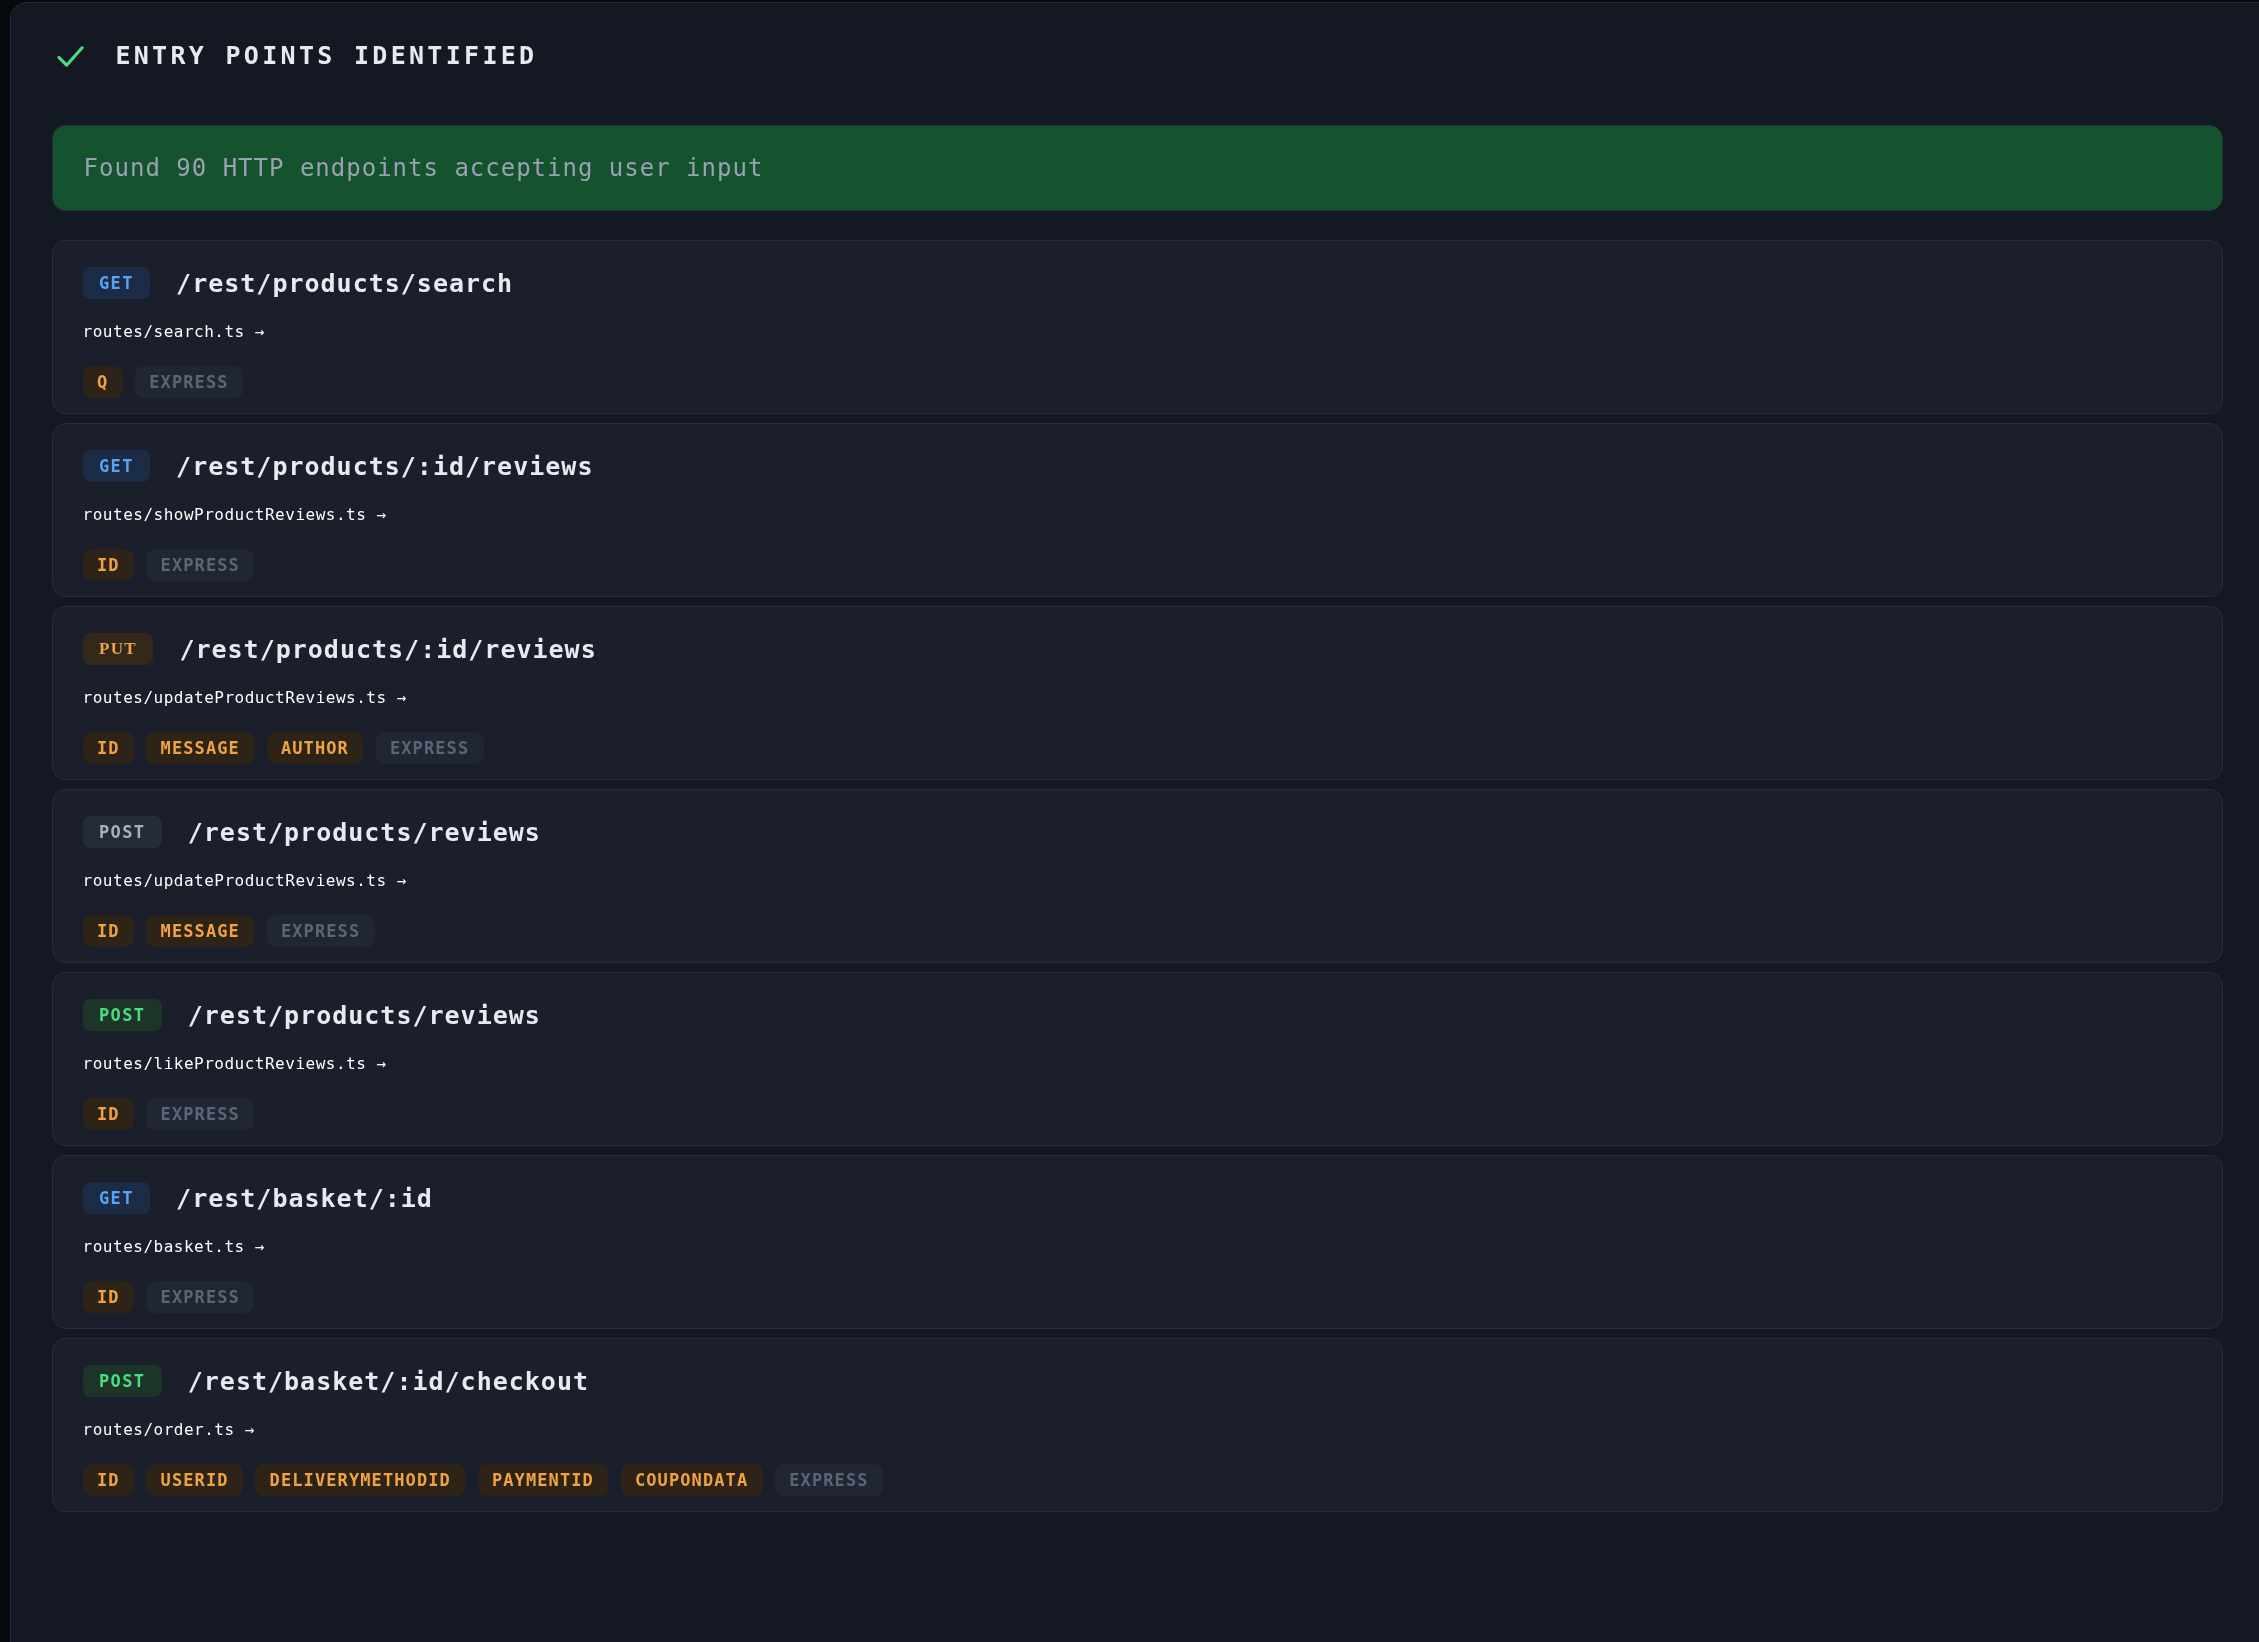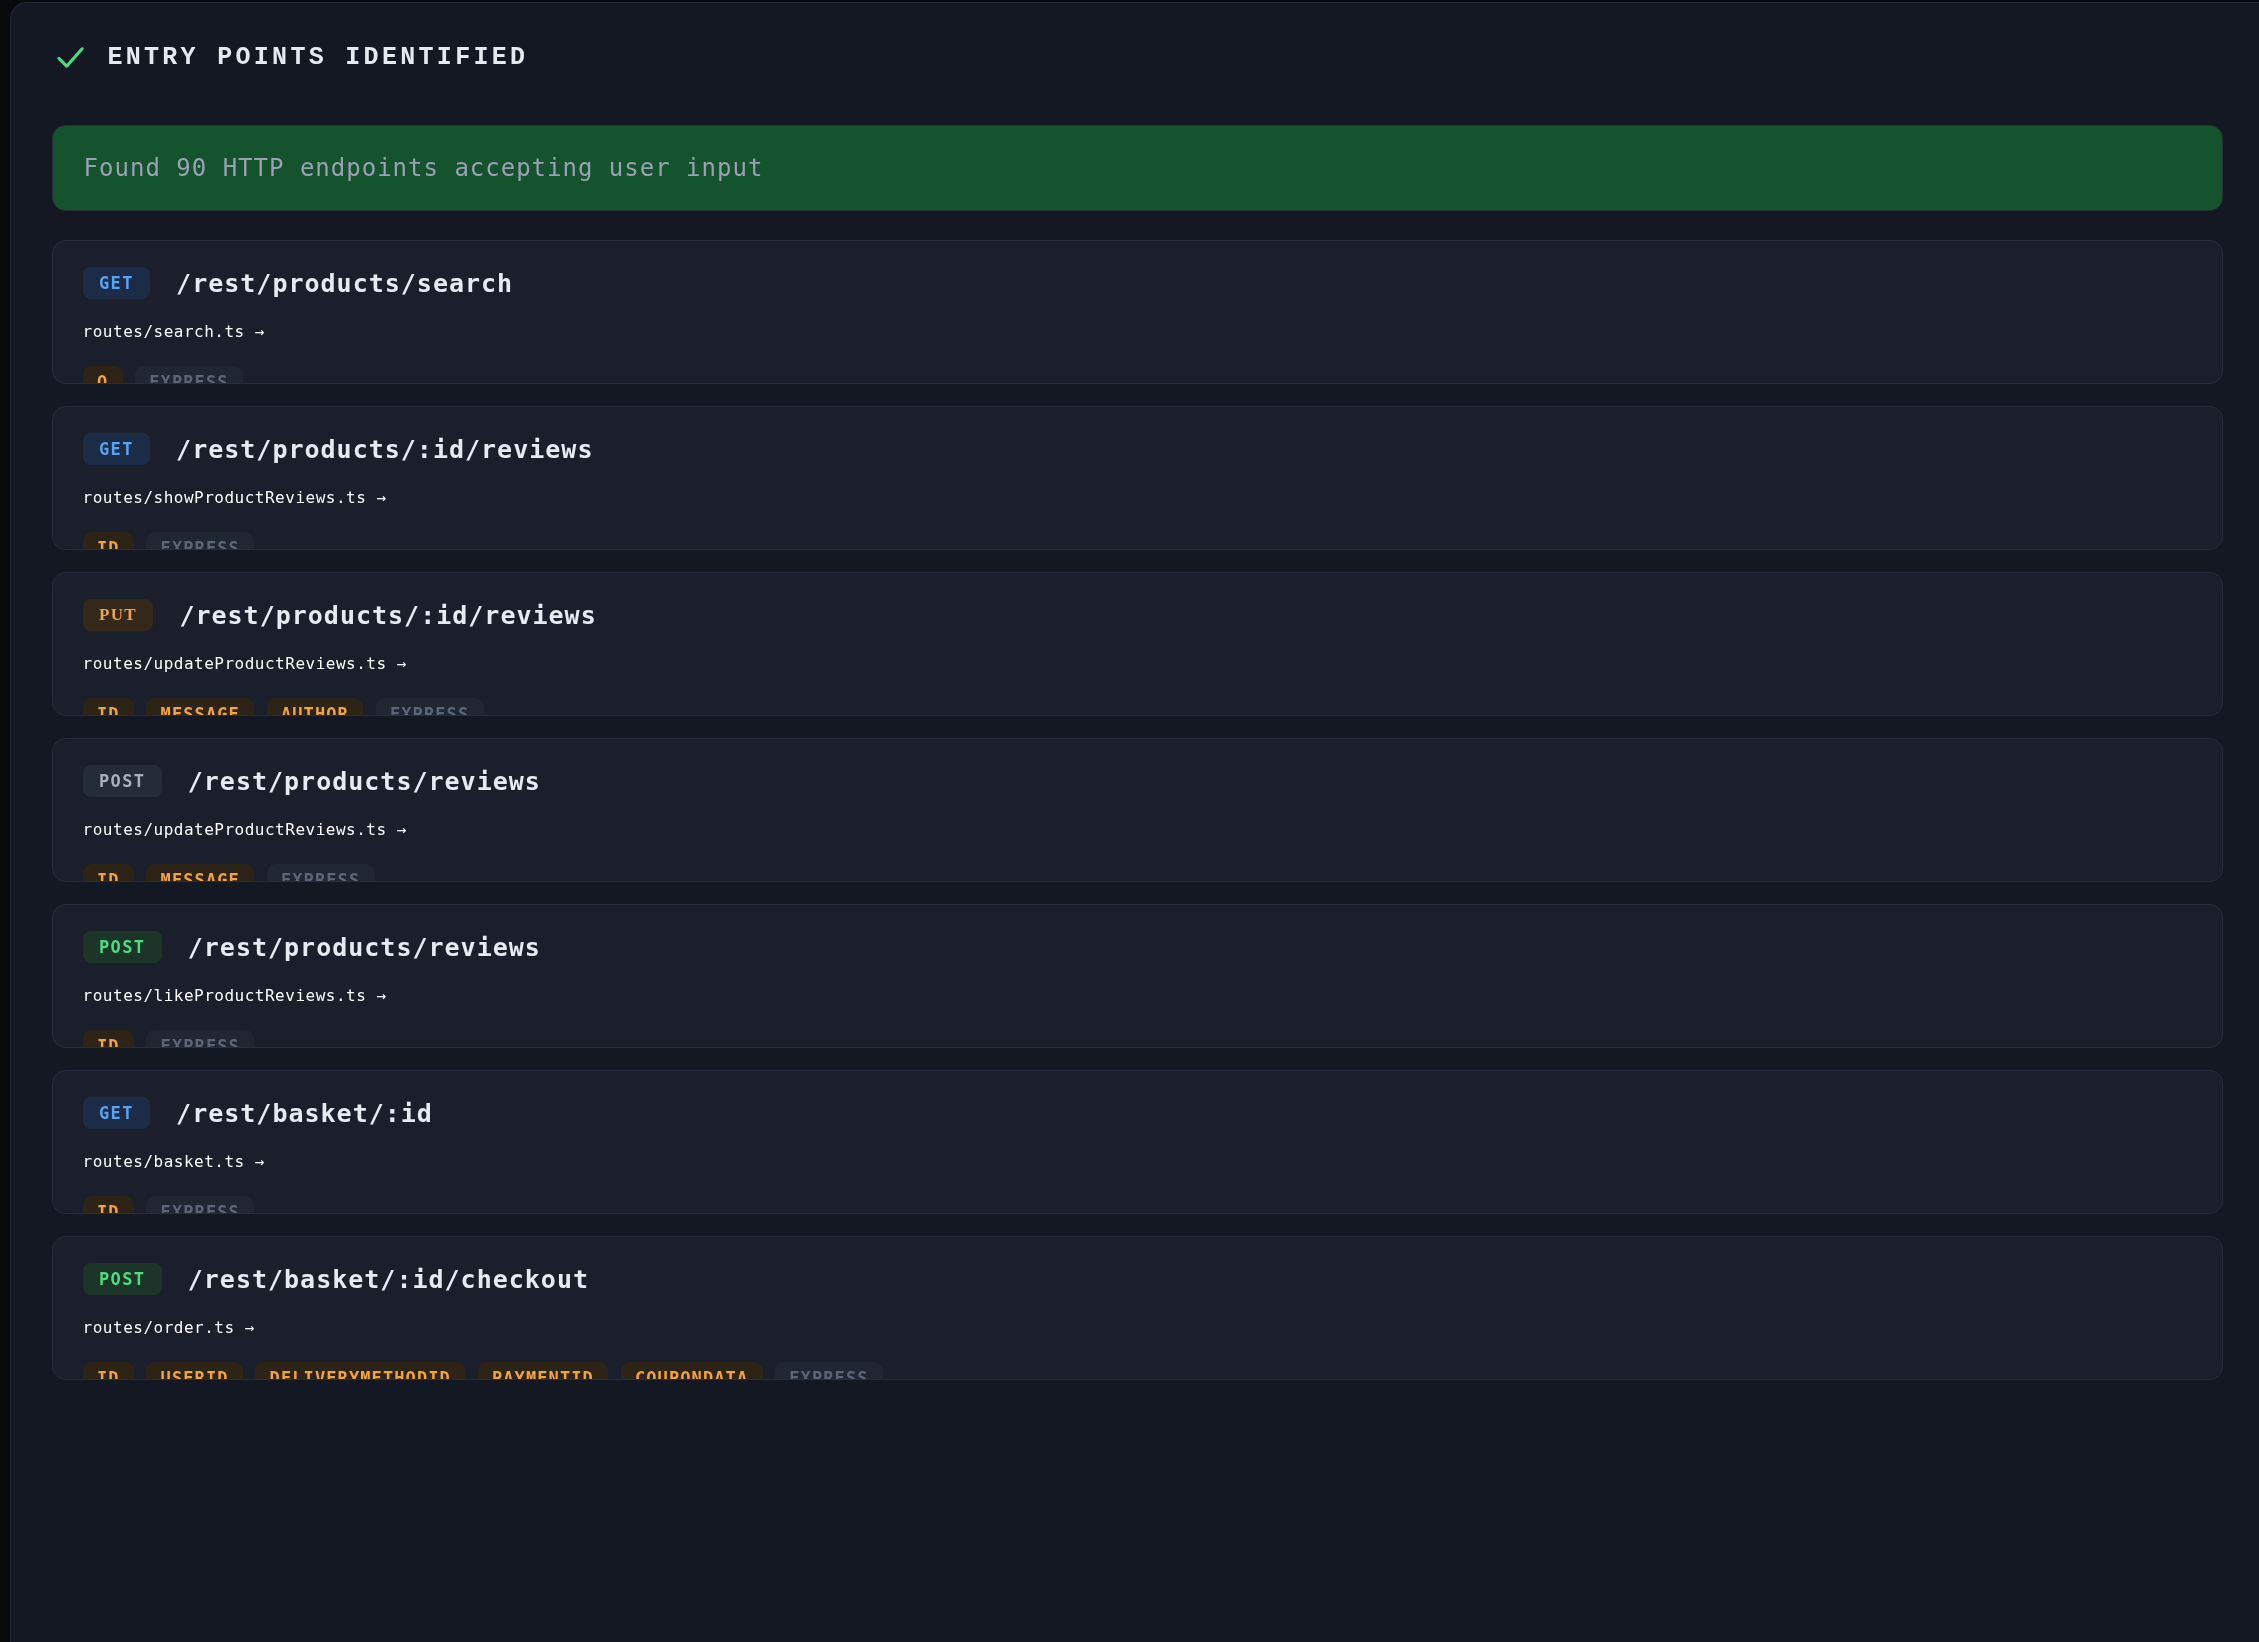--- a/index.html
+++ b/index.html
@@ -13,21 +13,21 @@
     position: absolute;
     left: 9.6px; top: 1.9px; right: -29px; bottom: -38px;
     background: #141822;
     border: 1px solid #222837;
     border-radius: 17px;
     padding: 38px 0 0 41px;
   }
   .content { width: 2171px; }
 
   
-  .title-row { display: flex; align-items: center; gap: 21px; height: 32.5px; margin-left: 3.8px; font-family: Liberation Mono, monospace; }
+  .title-row { display: flex; align-items: flex-start; gap: 29px; height: 32.5px; margin-left: 3.8px; }
   .check-icon { width: 31px; height: 31px; display: inline-flex; }
   .title {
     color: #e6e9ef;
     font-size: 25px;
     font-weight: bold;
     letter-spacing: 3.3px;
   }
 
   
   .summary-box {
@@ -63,26 +63,26 @@
     font-size: 25px;
     line-height: 25px;
     background: none; border: none; cursor: pointer;
     font-family: inherit;
   }
   .page-indicator { color: #8b92a3; font-size: 23px; letter-spacing: 2.9px; }
 
   
   .cards { margin-top: 29px; }
   .card {
-    height: 144px;
+    height: 174px;
     background: #1a1f2b;
     border: 1px solid #272d3c;
     border-radius: 13.4px;
     padding: 26px 30px 8px 30px;
-    margin-bottom: 22px;
+    margin-bottom: 9px;
     overflow: hidden;
   }
   .card-top { display: flex; align-items: center; }
   .method {
     height: 32px;
     line-height: 32px;
     padding: 0 16.3px;
     border-radius: 7.6px;
     font-size: 17px;
     font-weight: bold;

